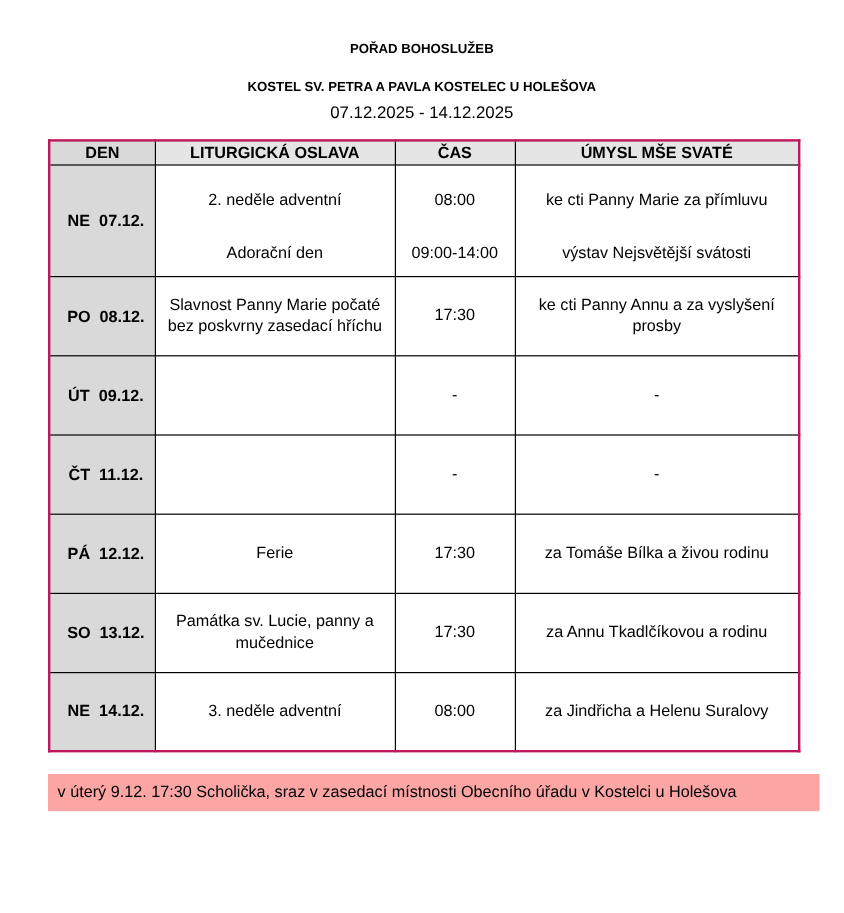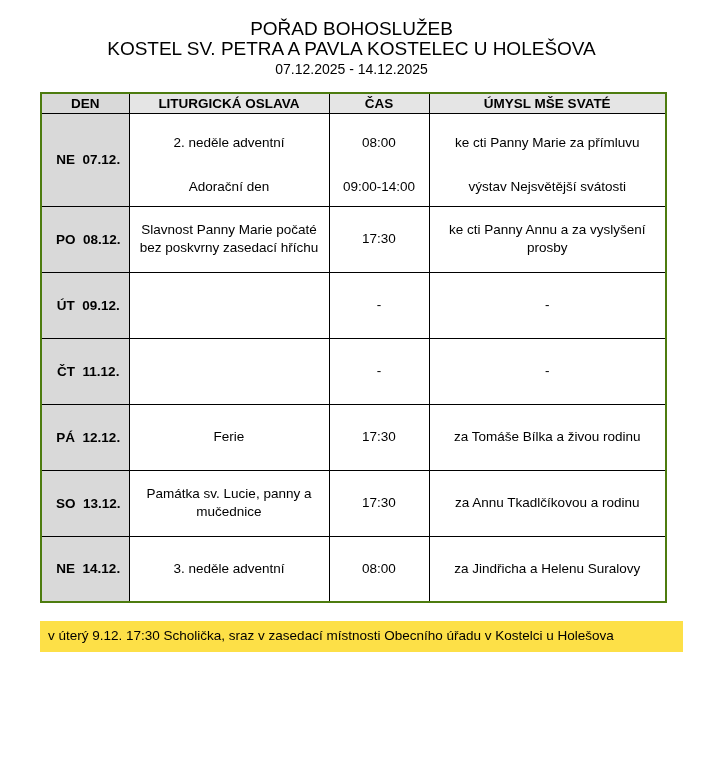--- a/index.html
+++ b/index.html
@@ -13,36 +13,37 @@
     height: 761px;
     font-family: "Liberation Sans", sans-serif;
     color: #000000;
     overflow: hidden;
   }
   .header {
     text-align: center;
     padding-top: 19px;
   }
   .title-line {
-    font-weight: normal;
-    font-size: 19px;
+    font-weight: bold;
+    font-size: 11px;
     line-height: 20px;
+    margin-top: 12px;
   }
   .date-line {
     font-size: 14px;
     line-height: 20px;
   }
   .table-wrap {
     margin: 13px 0 0 40px;
   }
   table.schedule {
     border-collapse: collapse;
     width: 625px;
     table-layout: fixed;
-    border: 2px solid #4d7c0f;
+    border: 2px solid #be185d;
   }
   table.schedule th,
   table.schedule td {
     border: 1px solid #000;
     font-size: 13.5px;
     vertical-align: middle;
   }
   table.schedule th {
     height: 20px;
     font-weight: bold;
@@ -70,21 +71,21 @@
   .stack {
     display: flex;
     flex-direction: column;
     justify-content: space-between;
     height: 86px;
     padding: 17px 0 7px 0;
   }
   .footer-note {
     margin: 18px 0 0 40px;
     width: 643px;
-    background: #fde047;
+    background: #fca5a5;
     font-size: 13.5px;
     line-height: 1.45;
     padding: 5px 8px 6px 8px;
   }
 </style>
 </head>
 <body>
 
 <div class="header">
   <div class="title-line">POŘAD BOHOSLUŽEB</div>

